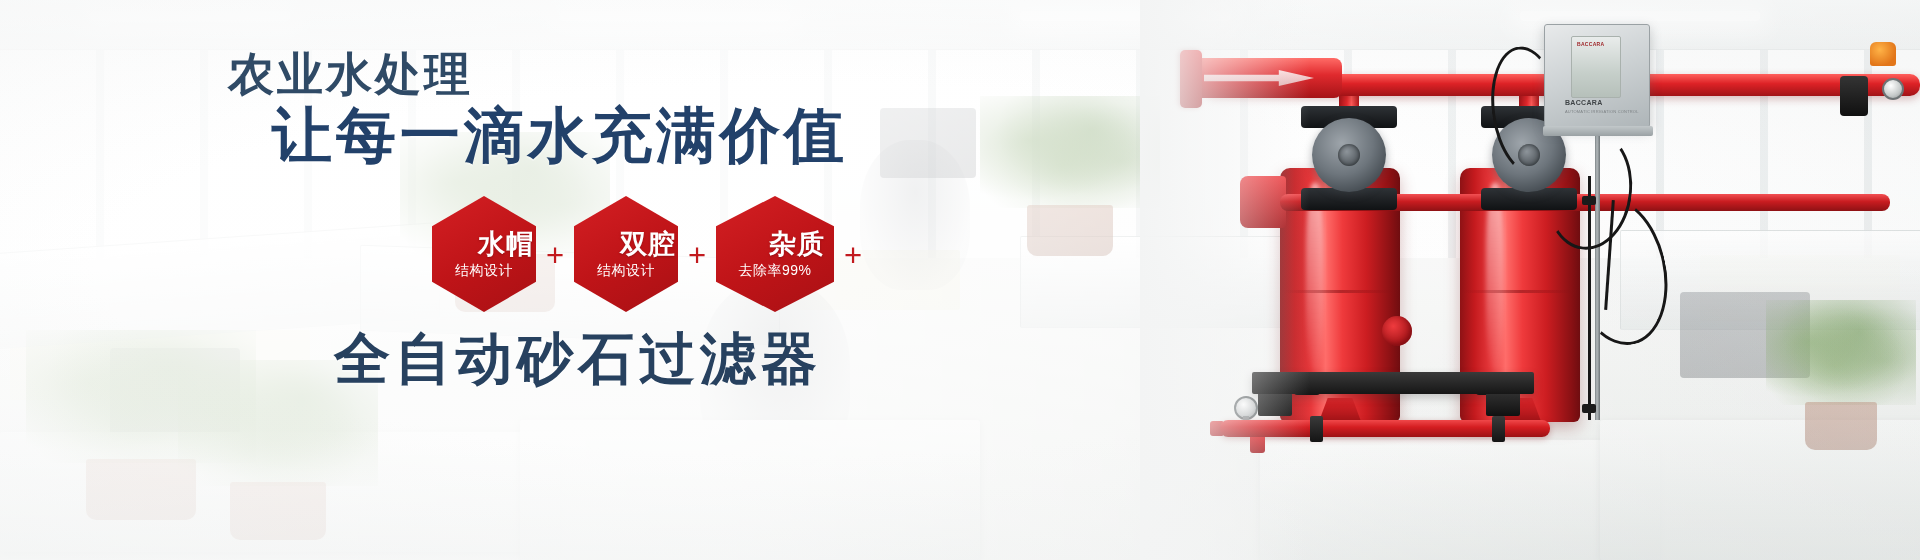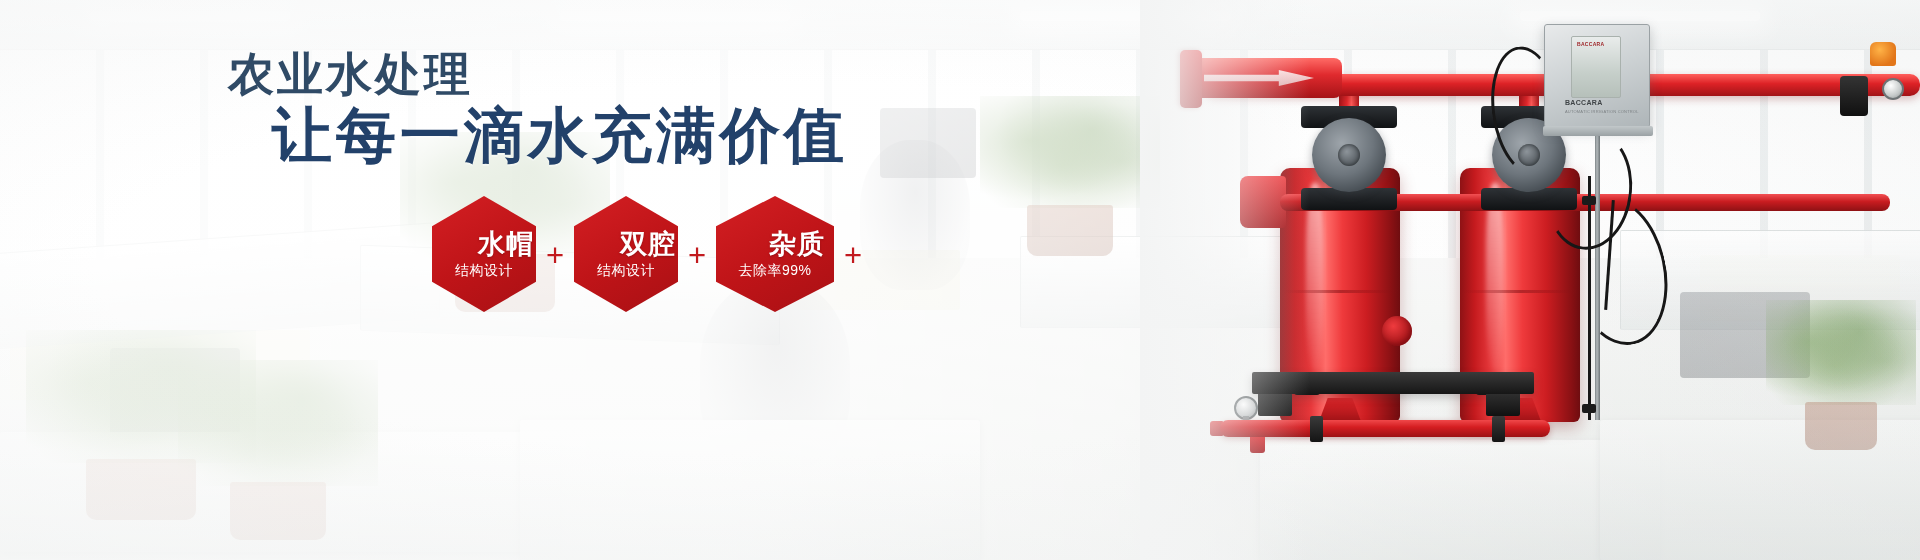--- a/index.html
+++ b/index.html
@@ -584,15 +584,16 @@
       <div class="hex wide">
         <div class="hex-title">杂质</div>
         <div class="hex-sub">去除率99%</div>
       </div>
 
       <div class="plus">+</div>
 
 
     </div>
 
+    <div class="subline">全自动砂石过滤器</div>
   </div>
 
 </div>
 
 </body></html>

